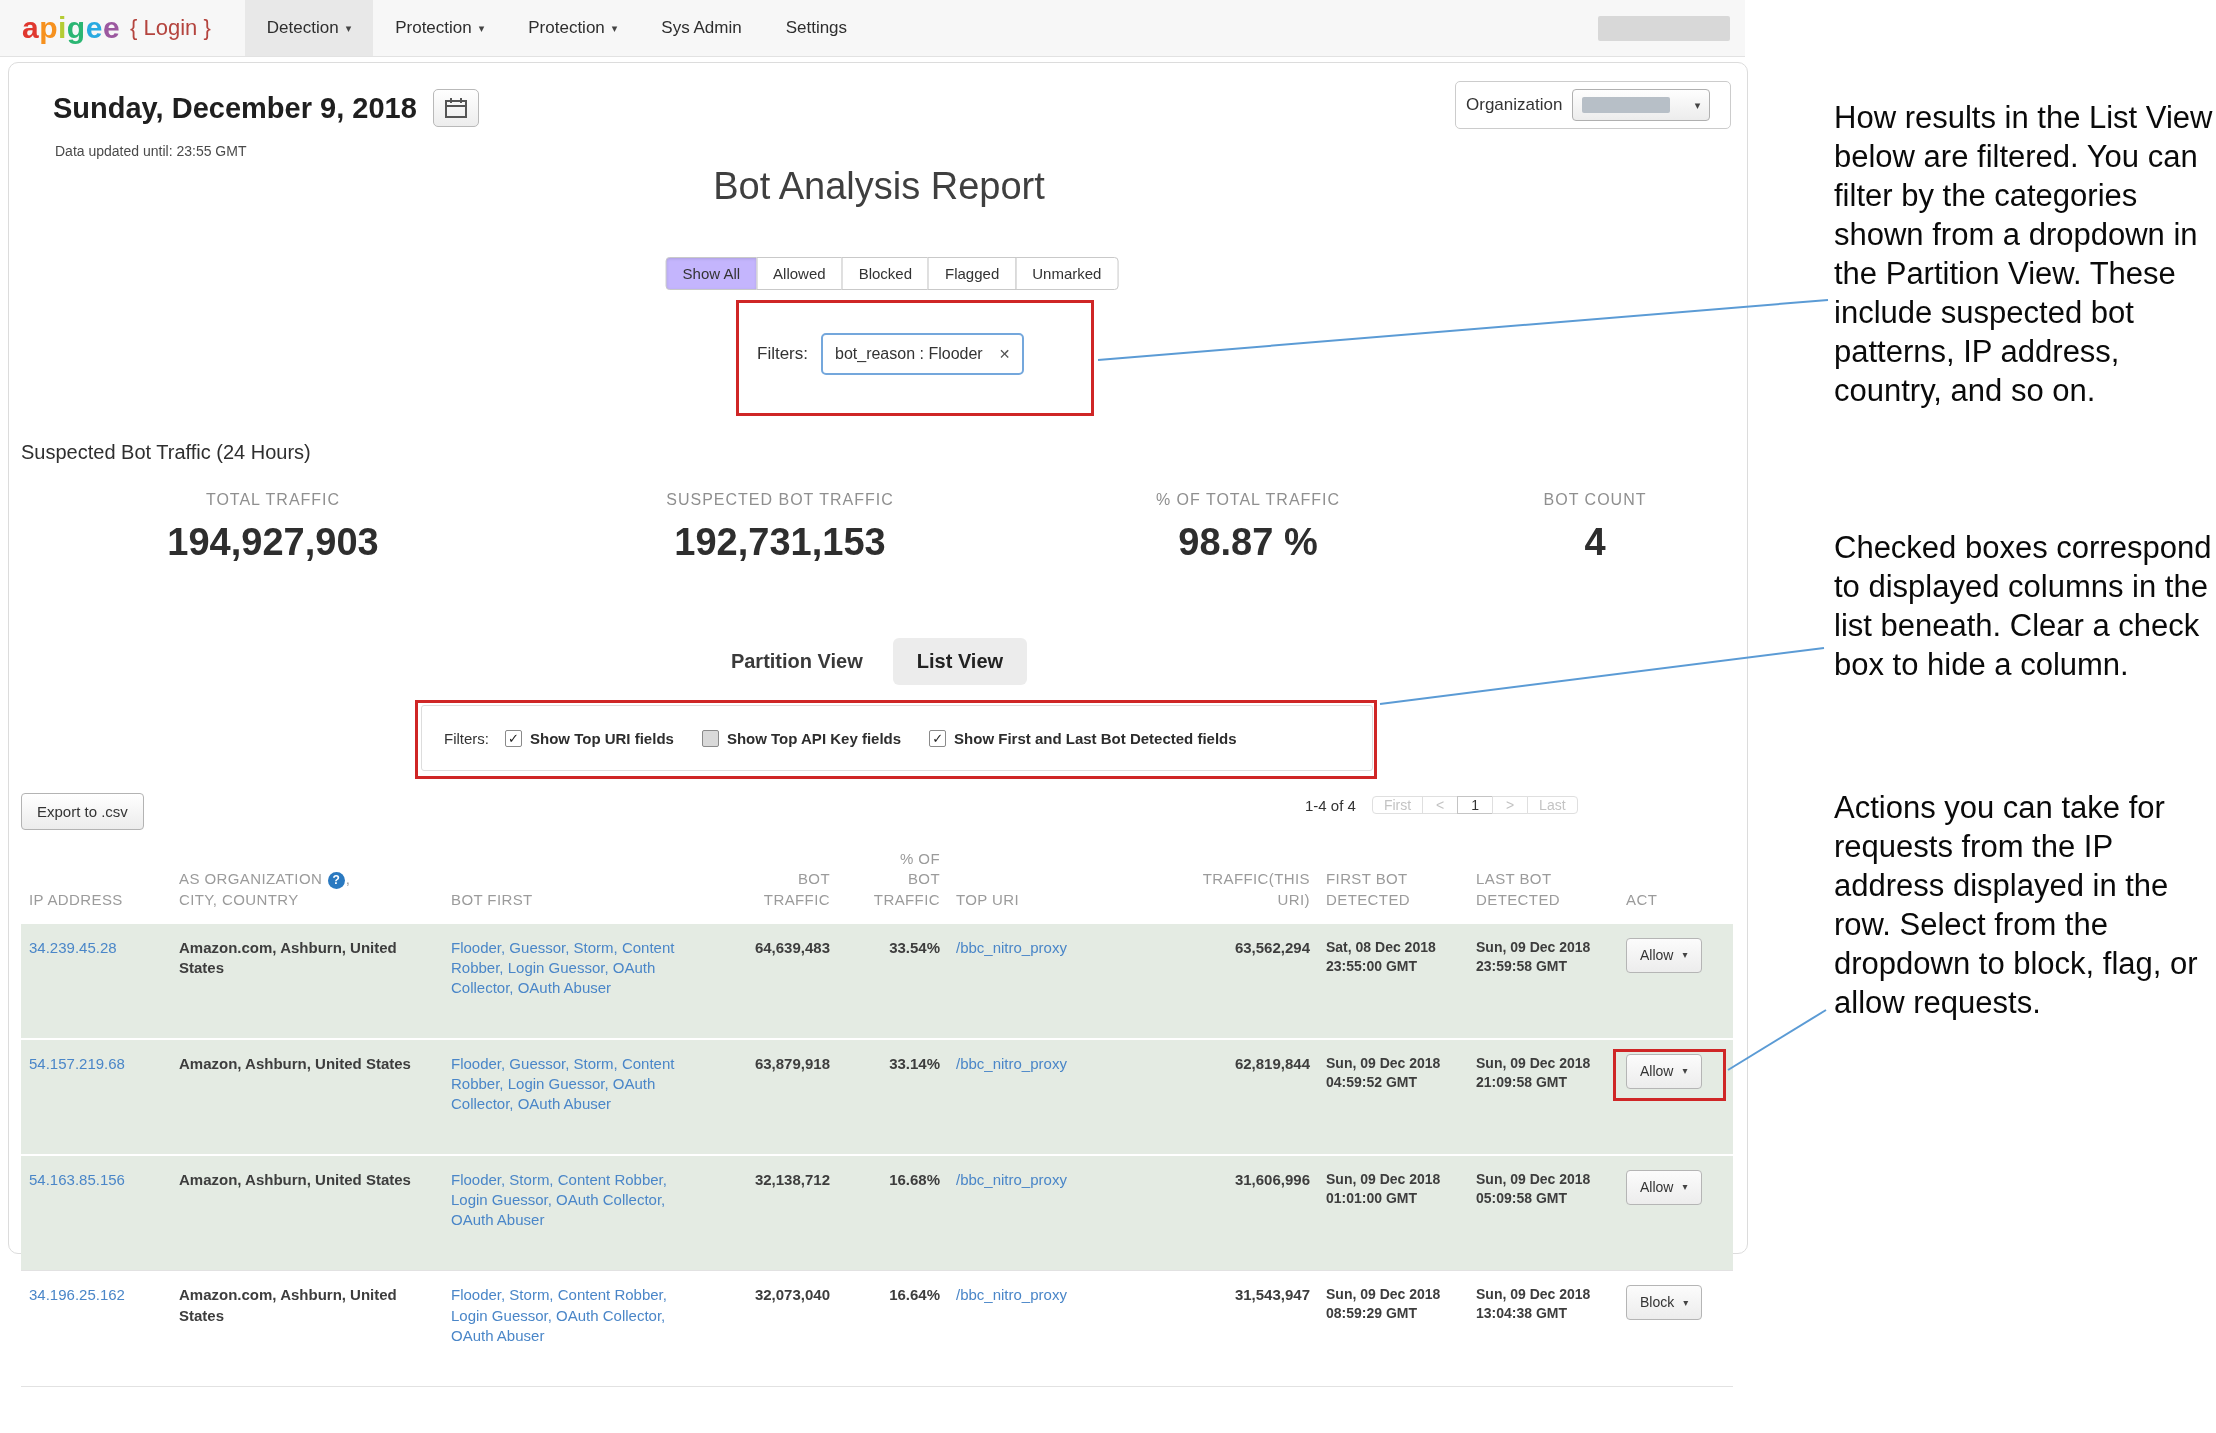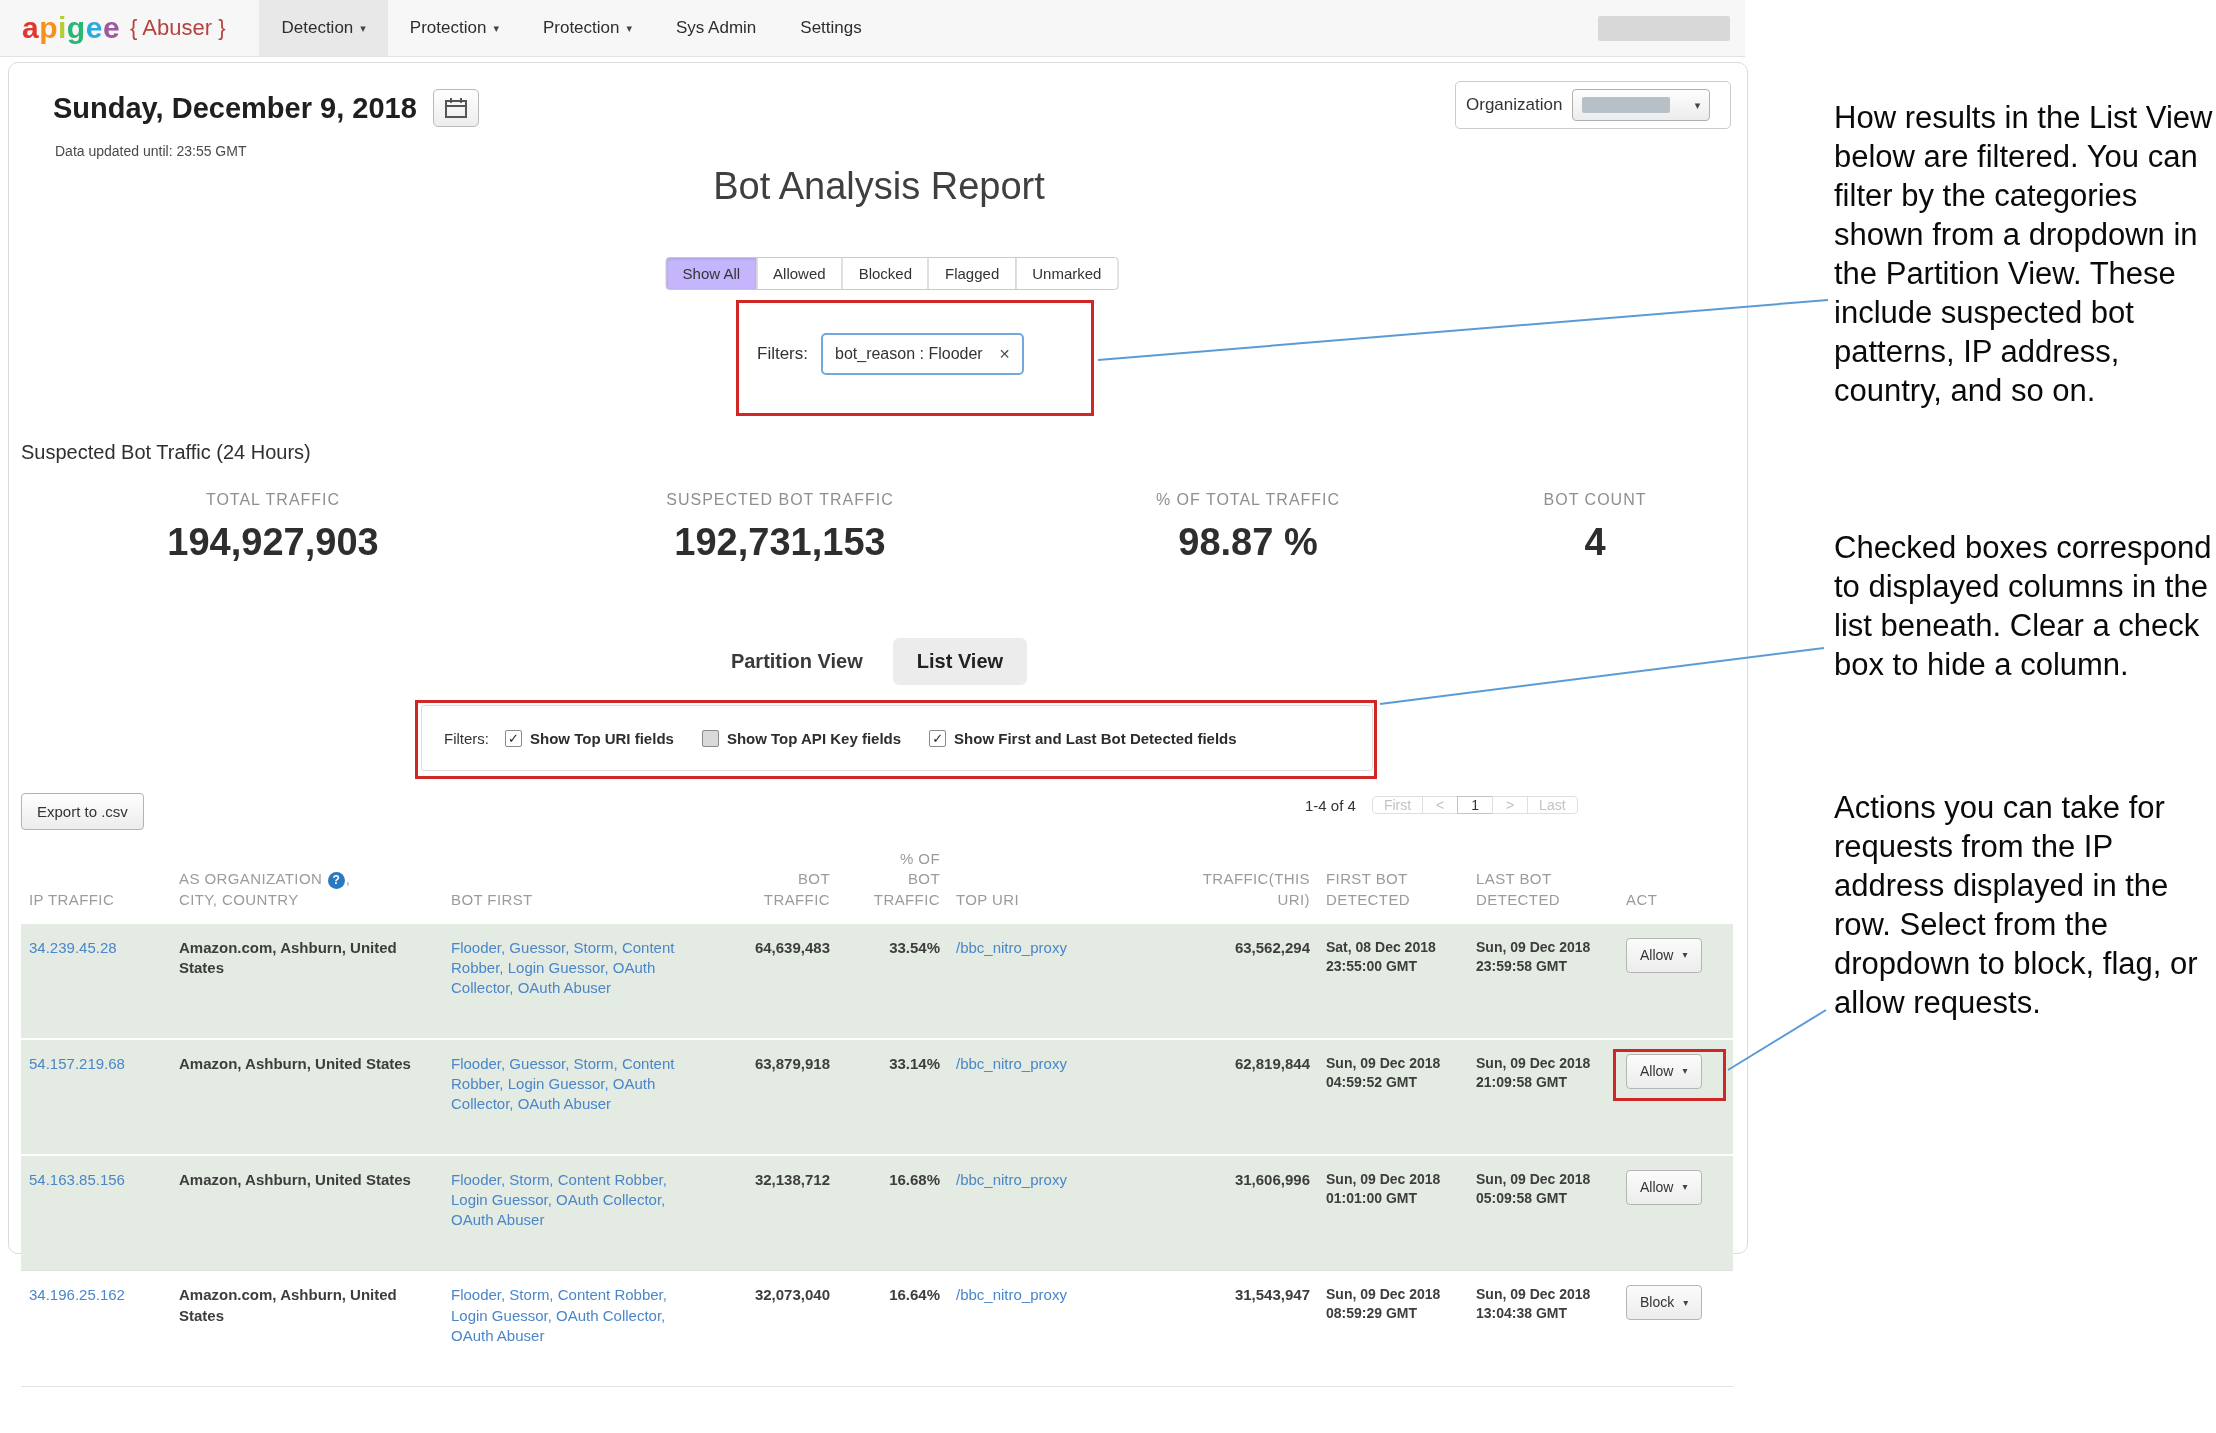--- a/index.html
+++ b/index.html
@@ -131,21 +131,21 @@
 
   <div class="nav">
     <div class="logo">
       <span>a</span>
       <span>p</span>
       <span>i</span>
       <span>g</span>
       <span>e</span>
       <span>e</span>
     </div>
-    <div class="sense">{ Abuser }</div>
+    <div class="sense">{ Login }</div>
     <div class="nav-items">
       <div class="nav-item active">
         <span>Detection</span>
         <span class="caret">▾</span>
       </div>
       <div class="nav-item">
         <span>Protection</span>
         <span class="caret">▾</span>
       </div>
       <div class="nav-item">
@@ -264,21 +264,21 @@
         <col style="width:145px">
           <col style="width:110px">
           <col style="width:200px">
         <col style="width:170px">
           <col style="width:150px">
           <col style="width:150px">
           <col style="width:115px">
       </colgroup>
       <thead>
         <tr>
-          <th>IP TRAFFIC</th>
+          <th>IP ADDRESS</th>
           <th><span>AS ORGANIZATION</span> <span class="help-icon">?</span><span>,</span>
 <span>CITY, COUNTRY</span></th>
           <th>BOT FIRST</th>
           <th class="t-right">BOT
 TRAFFIC</th>
           <th class="t-right">% OF
 BOT
 TRAFFIC</th>
           <th>TOP URI</th>
           <th class="t-right">TRAFFIC(THIS

